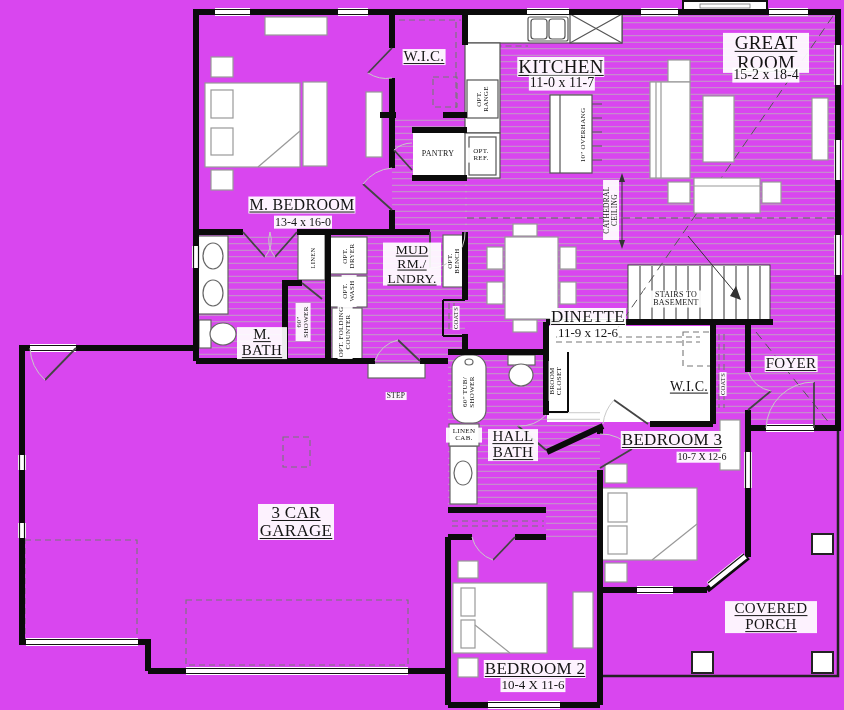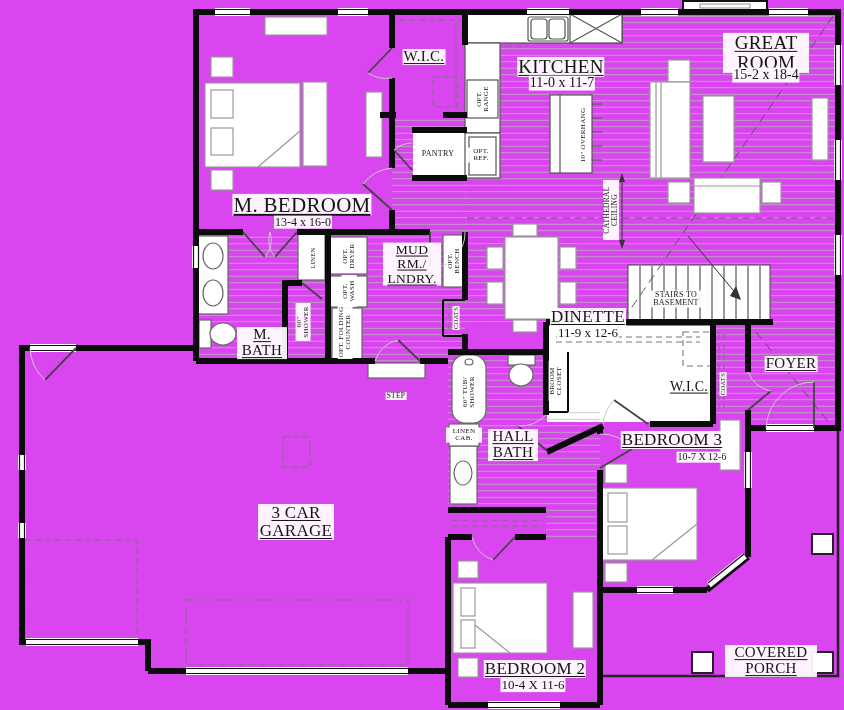--- a/index.html
+++ b/index.html
@@ -273,21 +273,21 @@
 </svg>
 
 <div class="lbl u" style="left:424px;top:57px;font-size:15px;">W.I.C.</div>
 
 <div class="lbl u" style="left:561px;top:67px;font-size:19px;">KITCHEN</div>
 <div class="lbl dims" style="left:562px;top:83px;font-size:14px;">11-0 x 11-7</div>
 
 <div class="lbl u wrap" style="left:766px;top:53px;width:84px;font-size:19px;">GREAT ROOM</div>
 <div class="lbl dims" style="left:766px;top:75px;font-size:14px;">15-2 x 18-4</div>
 
-<div class="lbl u" style="left:302px;top:205px;font-size:21px;text-align:center;">M. BEDROOM</div>
+<div class="lbl u" style="left:302px;top:205px;font-size:16px;text-align:center;">M. BEDROOM</div>
 <div class="lbl dims" style="left:303px;top:222px;font-size:12px;">13-4 x 16-0</div>
 
 <div class="lbl u wrap" style="left:262px;top:311px;width:48px;font-size:15px;margin-top:32px;">M. BATH</div>
 
 <div class="lbl u wrap" style="left:412px;top:264px;width:56px;font-size:13.5px;">MUD RM./ LNDRY.</div>
 
 <div class="lbl u" style="left:588px;top:317px;font-size:17px;">DINETTE</div>
 <div class="lbl dims" style="left:588px;top:333px;font-size:13px;">11-9 x 12-6</div>
 
 <div class="lbl u" style="left:791px;top:364px;font-size:15px;">FOYER</div>
@@ -297,21 +297,21 @@
 <div class="lbl u" style="left:672px;top:440px;font-size:17px;">BEDROOM 3</div>
 <div class="lbl dims" style="left:686px;top:457px;font-size:10px;margin-left:16px;">10-7 X 12-6</div>
 
 <div class="lbl u wrap" style="left:513px;top:445px;width:48px;font-size:15px;">HALL BATH</div>
 
 <div class="lbl u wrap" style="left:296px;top:522px;width:74px;font-size:17px;">3 CAR GARAGE</div>
 
 <div class="lbl u" style="left:535px;top:669px;font-size:17px;">BEDROOM 2</div>
 <div class="lbl dims" style="left:533px;top:685px;font-size:13px;">10-4 X 11-6</div>
 
-<div class="lbl u wrap" style="left:771px;top:617px;width:90px;font-size:15px;margin-top:44px;">COVERED PORCH</div>
+<div class="lbl u wrap" style="left:771px;top:617px;width:90px;font-size:15px;">COVERED PORCH</div>
 
 <div class="lbl wrap" style="left:676px;top:299px;width:64px;font-size:8px;">STAIRS TO BASEMENT</div>
 <div class="lbl" style="left:438px;top:154px;font-size:8px;">PANTRY</div>
 <div class="lbl wrap" style="left:481px;top:155px;width:26px;font-size:7px;">OPT. REF.</div>
 <div class="lbl vert wrap" style="left:483px;top:99px;width:30px;font-size:7px;">OPT. RANGE</div>
 <div class="lbl vert" style="left:584px;top:135px;font-size:7px;">10" OVERHANG</div>
 <div class="lbl vert wrap" style="left:611px;top:210px;width:58px;font-size:7.5px;">CATHEDRAL CEILING</div>
 <div class="lbl vert" style="left:313px;top:258px;font-size:6.5px;">LINEN</div>
 <div class="lbl vert wrap" style="left:349px;top:256px;width:30px;font-size:7px;">OPT. DRYER</div>
 <div class="lbl vert wrap" style="left:349px;top:291px;width:30px;font-size:7px;">OPT. WASH</div>

